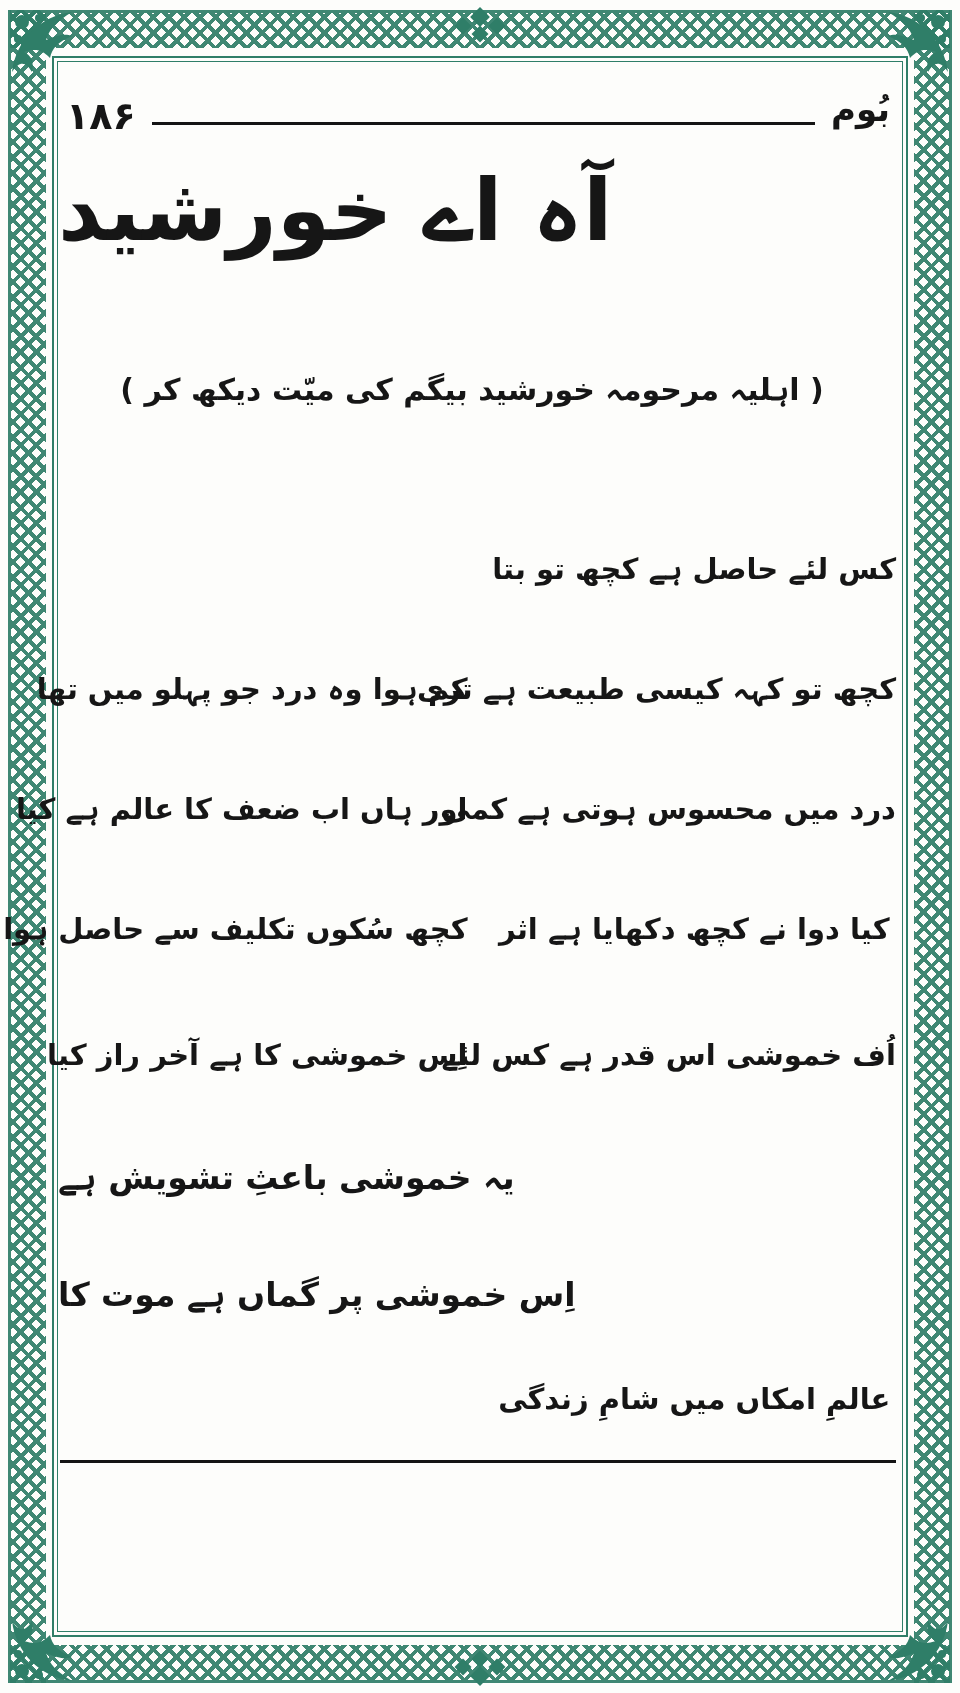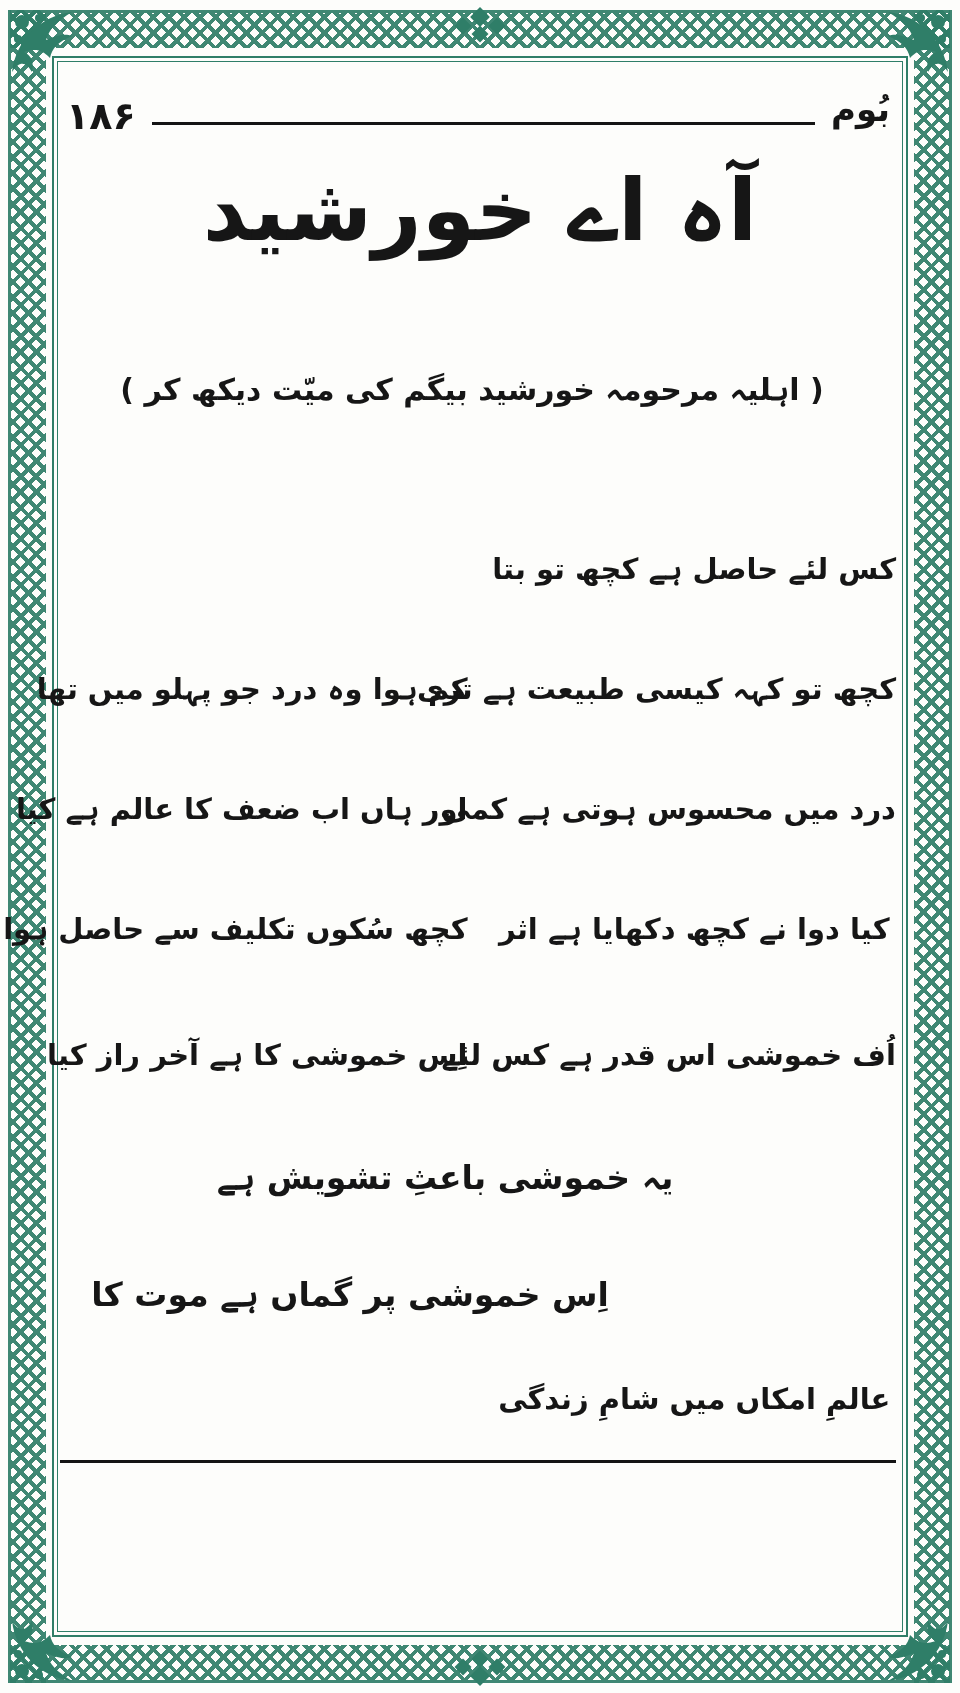--- a/index.html
+++ b/index.html
@@ -41,32 +41,32 @@
 
   
   .content{position:absolute;inset:60px 58px;direction:rtl;}
 
   .header-row{position:absolute;top:26px;left:8px;right:12px;height:60px;
               display:flex;flex-direction:row-reverse;align-items:center;gap:16px;direction:ltr;}
   .page-number{font-size:38px;font-weight:bold;letter-spacing:2px;direction:rtl;}
   .header-rule{flex:1;height:3px;background:#141414;margin-top:14px;}
   .header-word{font-size:34px;font-weight:bold;direction:rtl;padding-bottom:14px;}
 
-  .poem-title{position:absolute;top:100px;left:0;right:0;text-align:center;
+  .poem-title{position:absolute;top:100px;left:0;right:0;text-align:left;
               font-size:86px;font-weight:bold;direction:rtl;}
   .poem-subtitle{position:absolute;top:312px;left:0;right:16px;text-align:center;
                  font-size:30px;font-weight:bold;direction:rtl;}
 
   .verse-row{position:absolute;left:6px;right:6px;display:flex;direction:rtl;
              justify-content:space-between;font-size:29px;font-weight:bold;}
   .hemi{width:48.5%;text-align:center;white-space:nowrap;}
   .row-1{top:492px;} .row-2{top:612px;} .row-3{top:732px;}
   .row-4{top:852px;} .row-5{top:978px;}
 
-  .center-line{position:absolute;text-align:center;font-size:33px;font-weight:bold;direction:rtl;}
+  .center-line{position:absolute;text-align:left;font-size:33px;font-weight:bold;direction:rtl;}
   .center-line-1{top:1098px;left:0;right:70px;}
   .center-line-2{top:1215px;left:0;right:260px;}
 
   .final-row{top:1322px;}
 
   .bottom-rule{position:absolute;top:1400px;left:2px;right:6px;height:3px;background:#141414;}
 </style>
 </head>
 <body>
 

